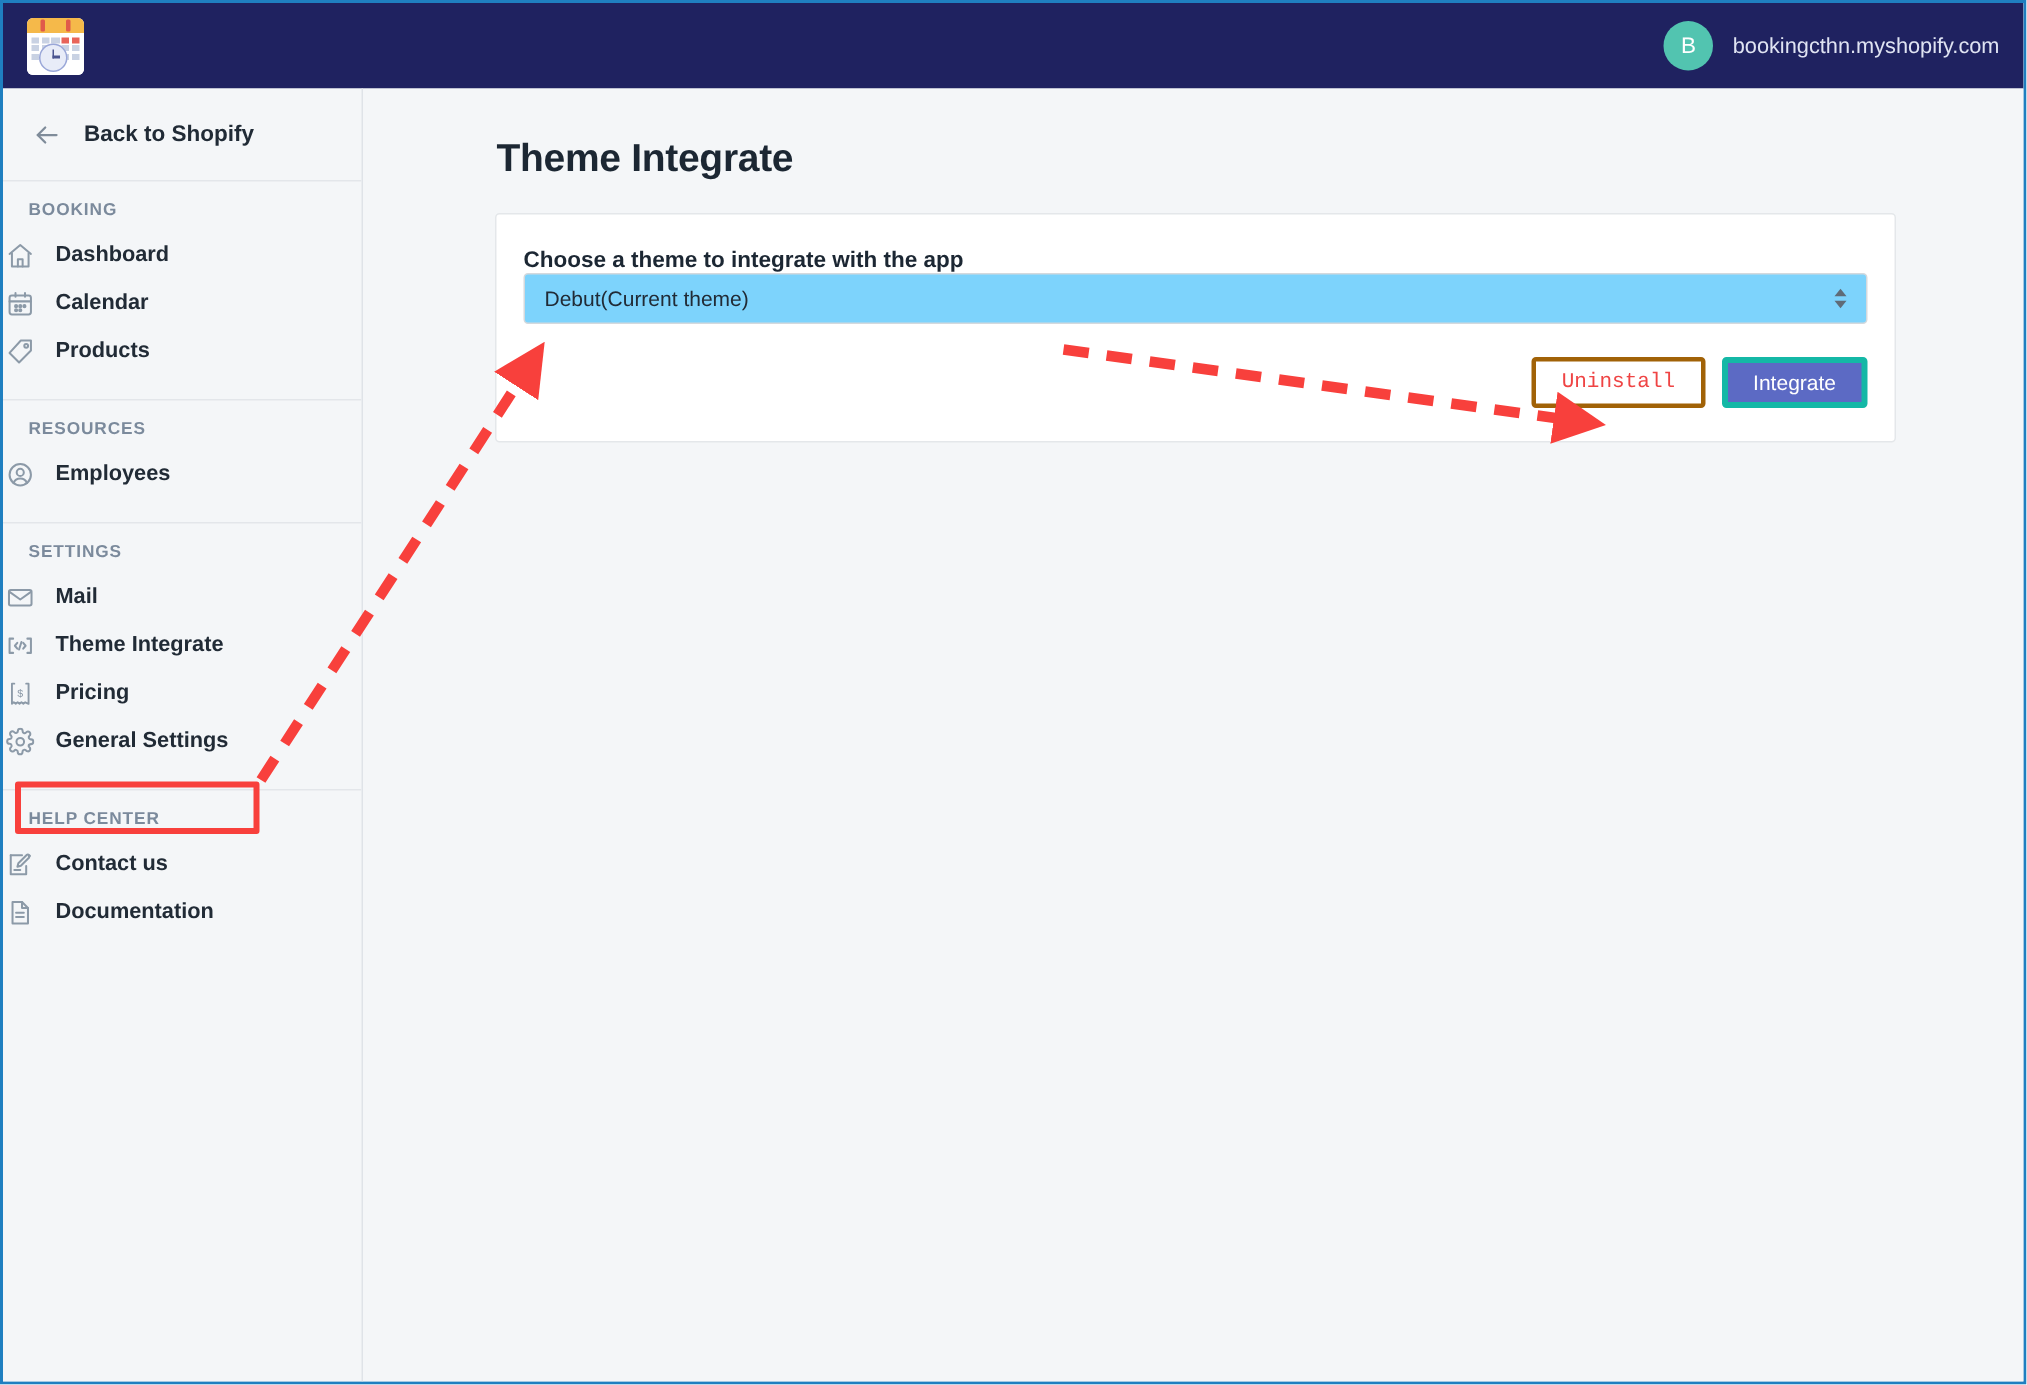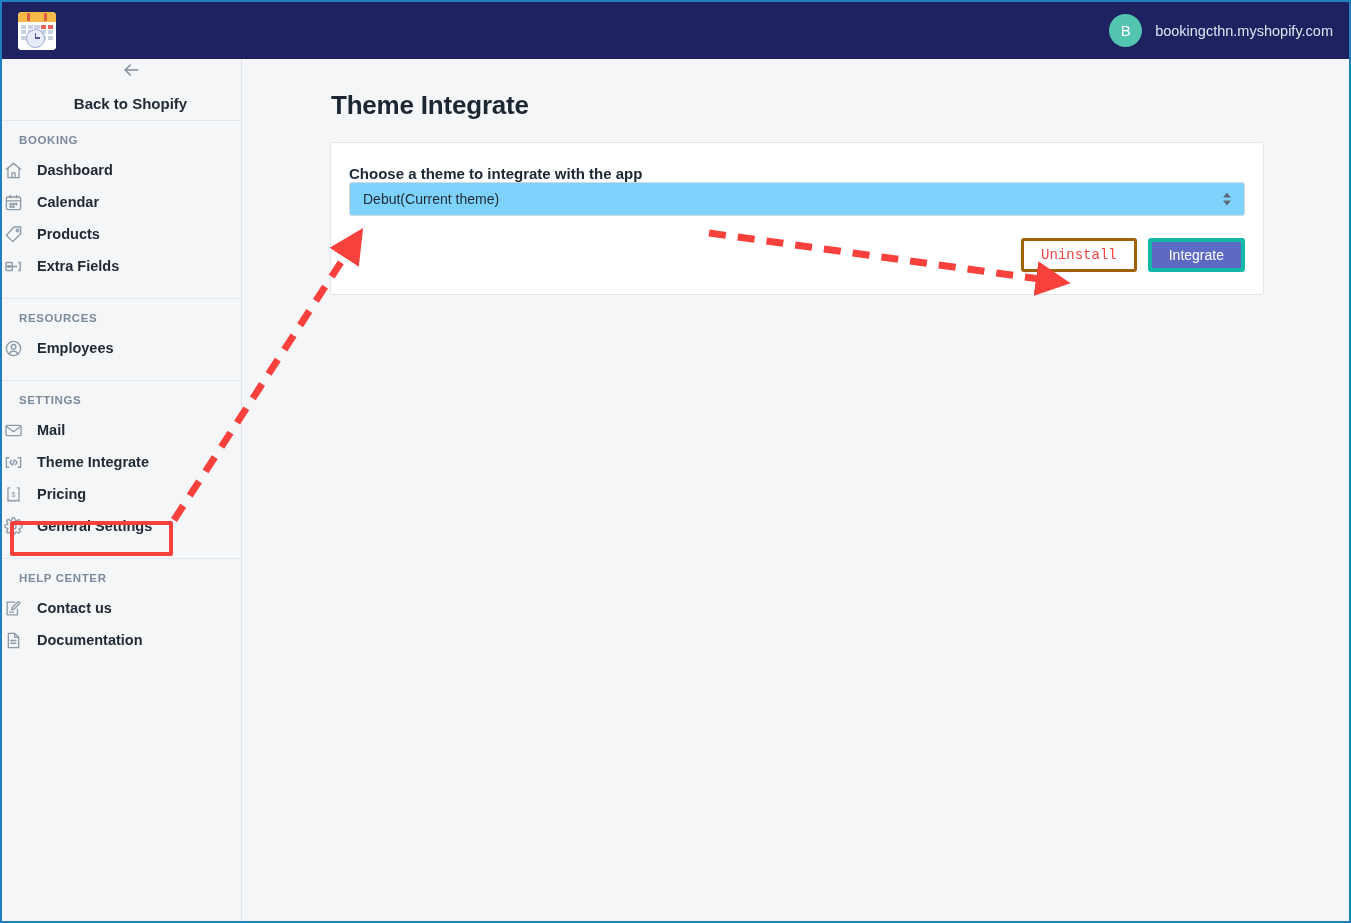--- a/index.html
+++ b/index.html
@@ -108,21 +108,20 @@
     overflow: hidden;
   }
 
   .back-row {
     height: 62px;
     display: flex;
     align-items: center;
     gap: 14px;
     padding-left: 18px;
     border-bottom: 1px solid #e3e6ea;
-    flex-direction: column;
   }
   .back-row .label {
     font-size: 15px;
     font-weight: bold;
     color: #212b36;
   }
 
   .nav-section { border-bottom: 1px solid #e3e6ea; padding: 13px 0 16px 0; }
   .nav-section.last { border-bottom: none; }
 
@@ -359,32 +358,20 @@
           <svg width="19" height="19" viewBox="0 0 24 24" fill="none" stroke="#8c9aa8" stroke-width="1.7" stroke-linecap="round" stroke-linejoin="round">
             <path d="M12.5 2.5H21v8.5L11 21 3 13z"></path>
               <circle cx="17" cy="7" r="1.6"></circle>
           </svg>
         </span>
         <span class="nav-label">Products</span>
       </div>
 
 
 
-      <div class="nav-item">
-        <span class="ico">
-          <svg width="19" height="19" viewBox="0 0 24 24" fill="none" stroke="#8c9aa8" stroke-width="1.7" stroke-linecap="round" stroke-linejoin="round">
-            <rect x="2.5" y="7" width="8" height="10" rx="1"></rect>
-            <circle cx="5.3" cy="12" r="0.9" fill="#8c9aa8"></circle>
-              <circle cx="7.9" cy="12" r="0.9" fill="#8c9aa8"></circle>
-            <line x1="12" y1="12" x2="16" y2="12"></line>
-            <path d="M18.5 7h2v10h-2"></path>
-          </svg>
-        </span>
-        <span class="nav-label">Extra Fields</span>
-      </div>
     </div>
 
     <div class="nav-section">
       <div class="sec-title">RESOURCES</div>
       <div class="nav-item">
         <span class="ico">
           <svg width="19" height="19" viewBox="0 0 24 24" fill="none" stroke="#8c9aa8" stroke-width="1.7" stroke-linecap="round" stroke-linejoin="round">
             <circle cx="12" cy="12" r="9"></circle>
               <circle cx="12" cy="10" r="3"></circle>
               <path d="M6.3 19a6.2 6.2 0 0111.4 0"></path>

